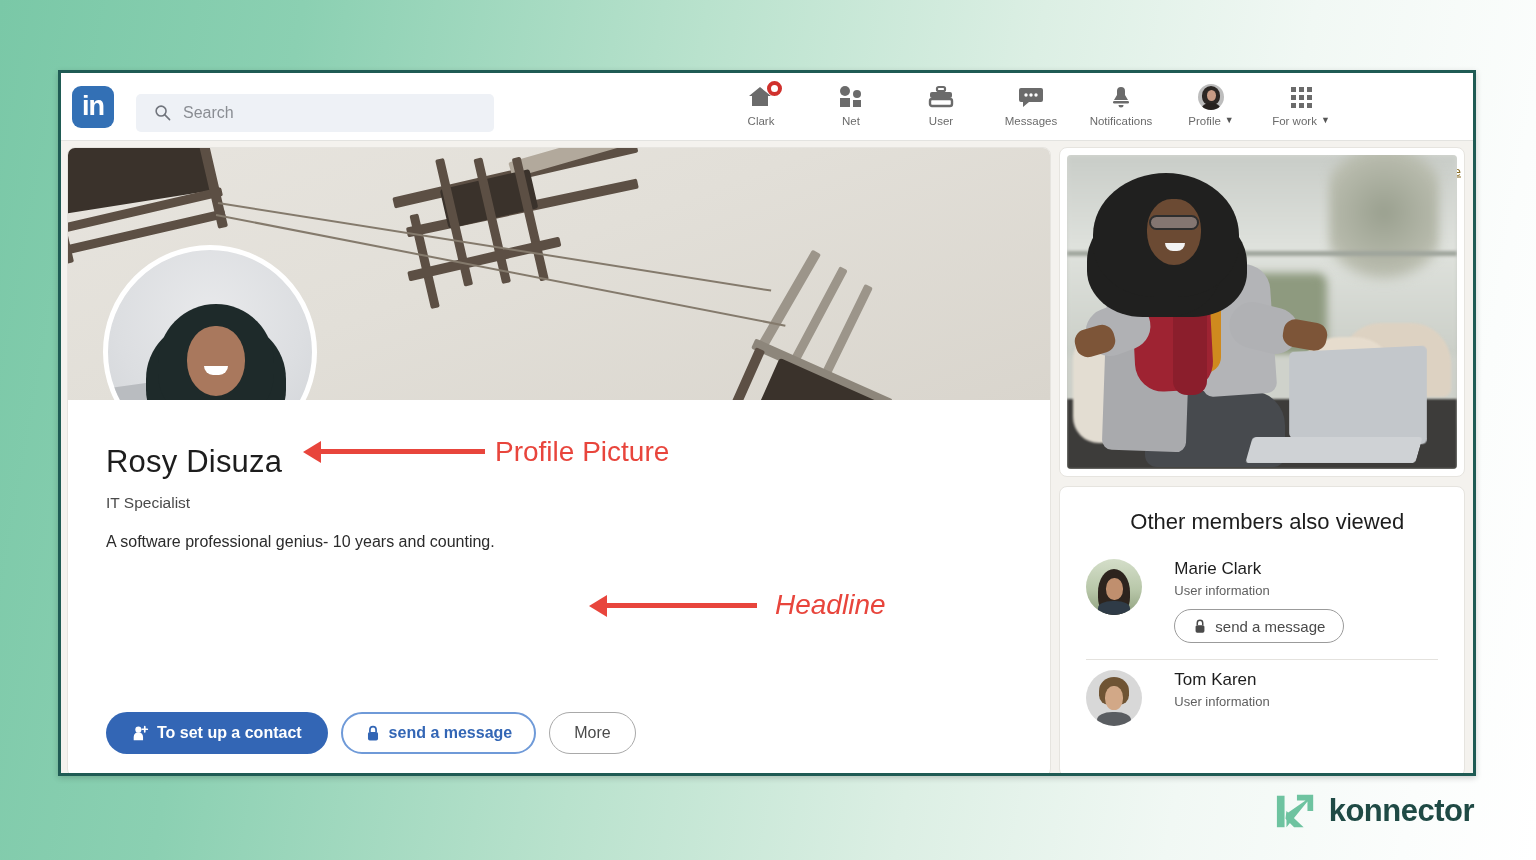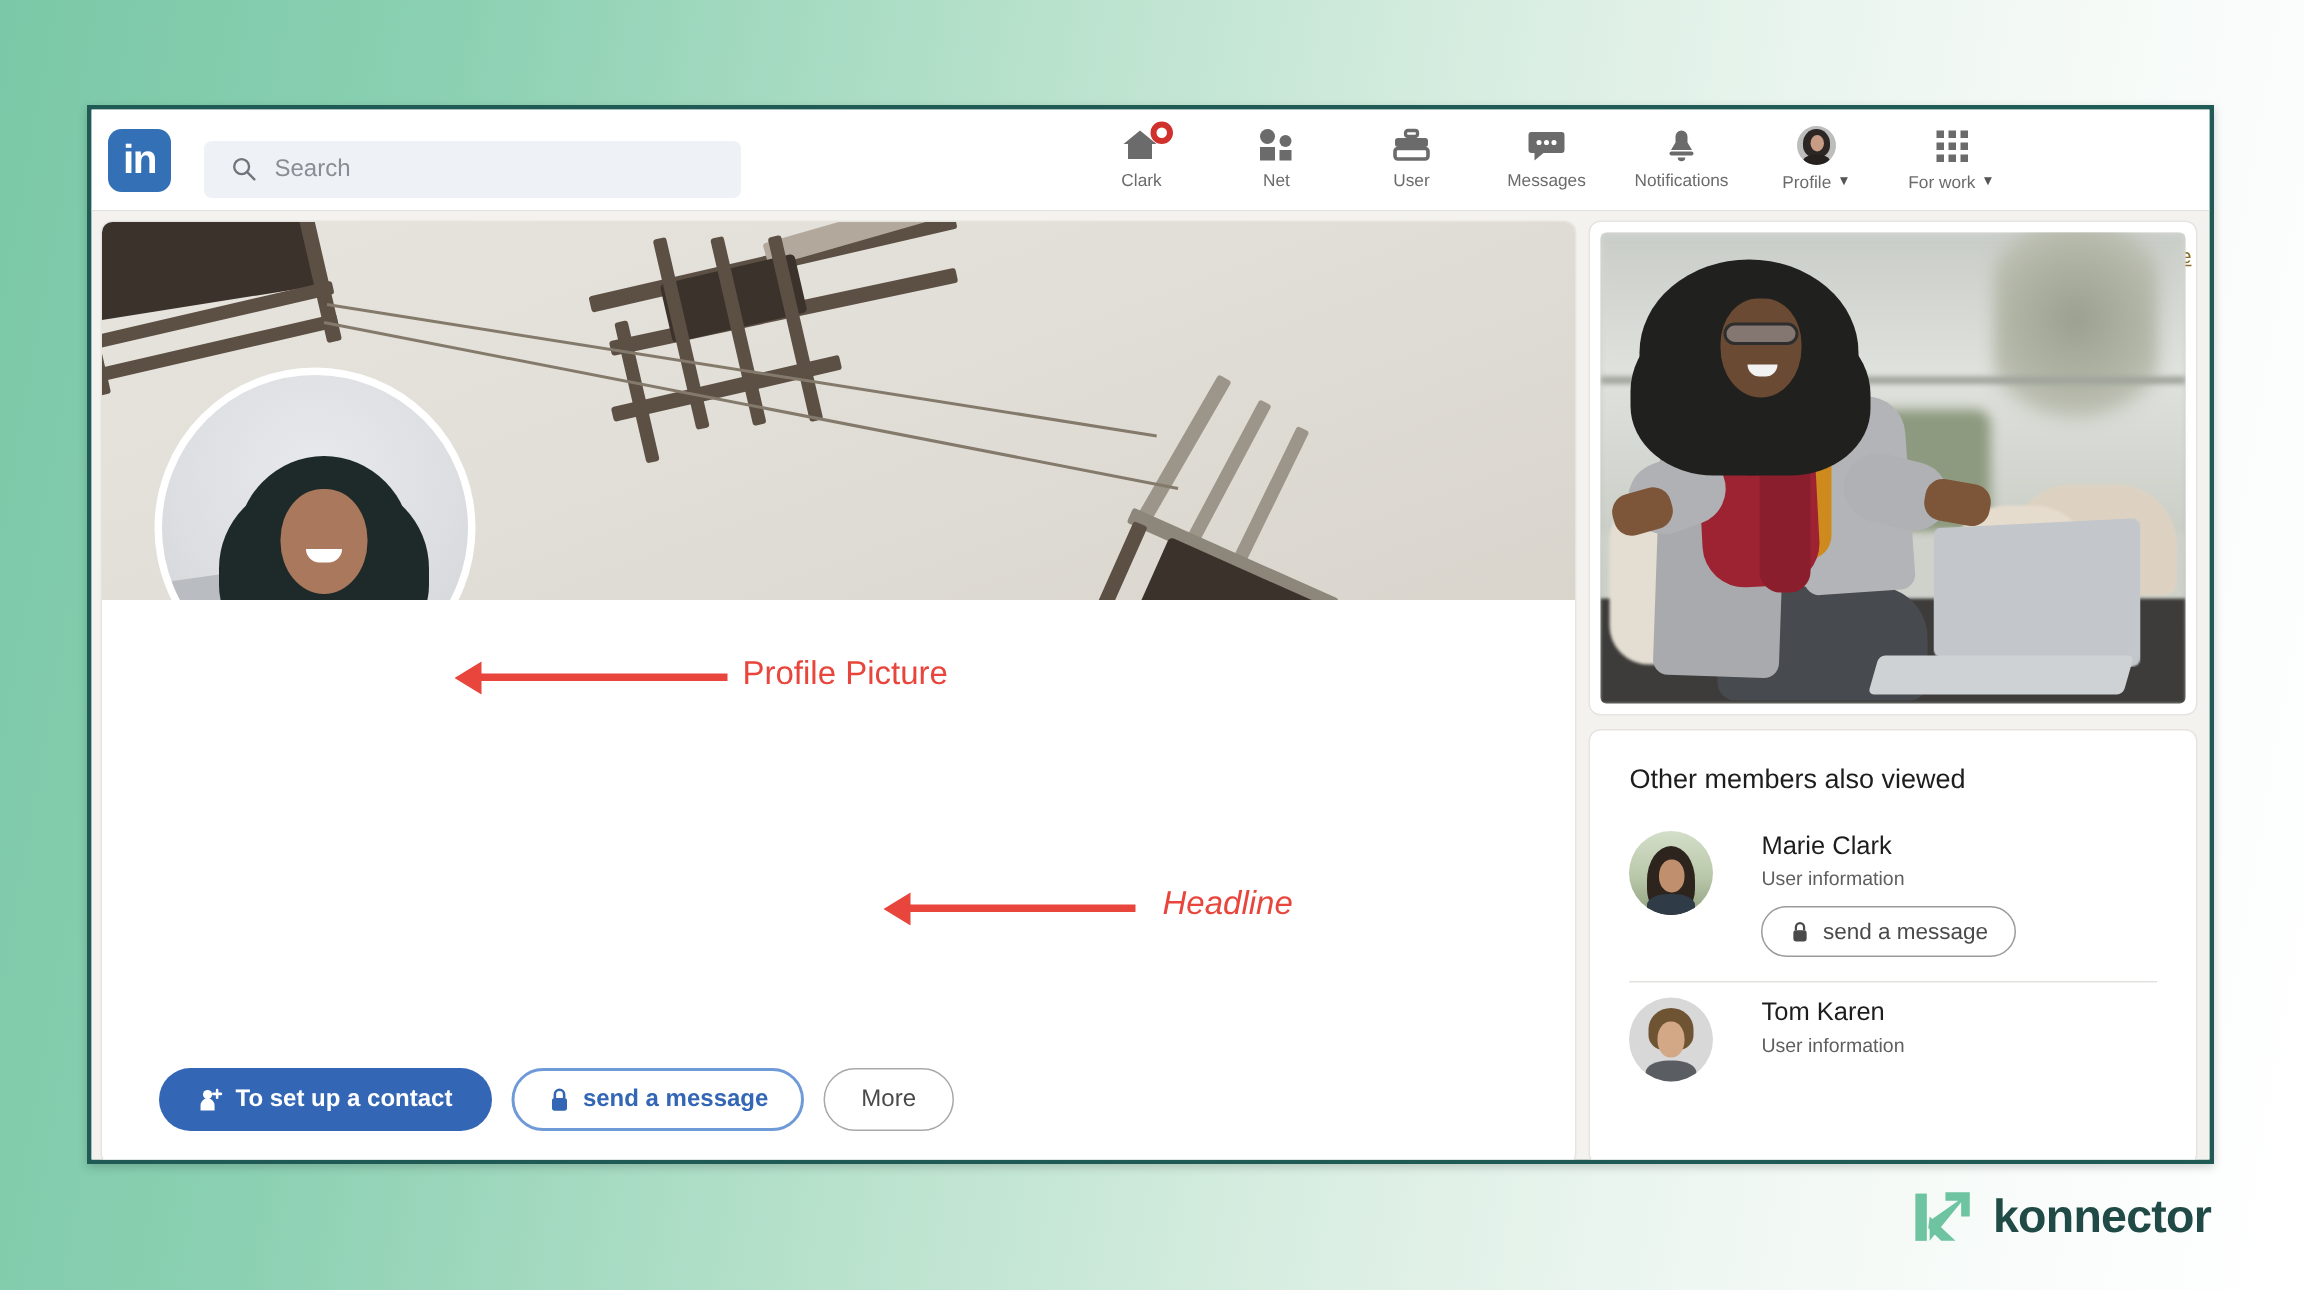--- a/index.html
+++ b/index.html
@@ -328,24 +328,25 @@
 
   .viewed-card {
     background: #fff;
     border-radius: 8px;
     border: 1px solid #e6e4df;
     padding: 22px 0 0 0;
     flex: 1;
     overflow: hidden;
   }
   .viewed-title {
-    font-size: 18px;
+    font-size: 22px;
     color: #1d1d1d;
     padding: 0 26px 14px 26px;
     font-family: "Liberation Sans", sans-serif;
+    margin-left: 44px;
   }
   .member {
     display: flex;
     gap: 32px;
     padding: 10px 22px 14px 26px;
   }
   .m-ava {
     width: 56px; height: 56px; border-radius: 50%;
     flex: none; overflow: hidden; position: relative;
     background: #cfcfcf;
@@ -369,21 +370,21 @@
     font-size: 15px; color: #4a4a4a;
     background: #fff; cursor: pointer;
     font-family: "Liberation Sans", sans-serif;
   }
   .m-div { height: 1px; background: #e4e2de; margin: 2px 26px 0 26px; }
 
   
   .anno { position: absolute; z-index: 40; }
   .anno-label {
     color: #e8453c;
-    font-size: 22px;
+    font-size: 28px;
     font-family: "Liberation Sans", sans-serif;
     white-space: nowrap;
   }
   .anno-line { position: absolute; height: 5px; background: #e8453c; }
   .anno-head {
     position: absolute;
     width: 0; height: 0;
     border-top: 11px solid transparent;
     border-bottom: 11px solid transparent;
     border-right: 18px solid #e8453c;
@@ -556,20 +557,25 @@
           <div class="pp-laptop"></div>
           <div class="pp-shirt"></div>
           <div class="pp-arm"></div>
           <div class="pp-hair"></div>
           <div class="pp-face"></div>
           <div class="pp-smile"></div>
 
         </div>
       </div>
 
+      <div class="profile-info">
+        <div class="p-name">Rosy Disuza</div>
+        <div class="p-title">IT Specialist</div>
+        <div class="p-headline">A software professional genius- 10 years and counting.</div>
+      </div>
 
       <div class="actions">
         <button class="btn btn-primary">
           <svg width="17" height="17" viewBox="0 0 20 20">
             <circle cx="7.5" cy="5.5" r="3.6" fill="#fff"></circle>
             <path d="M2 18 v-4 a5.5 5.5 0 0 1 11 0 v4 z" fill="#fff"></path>
             <path d="M15 2 v6 M12 5 h6" stroke="#fff" stroke-width="2" stroke-linecap="round"></path>
           </svg>
           <span>To set up a contact</span>
         </button>

